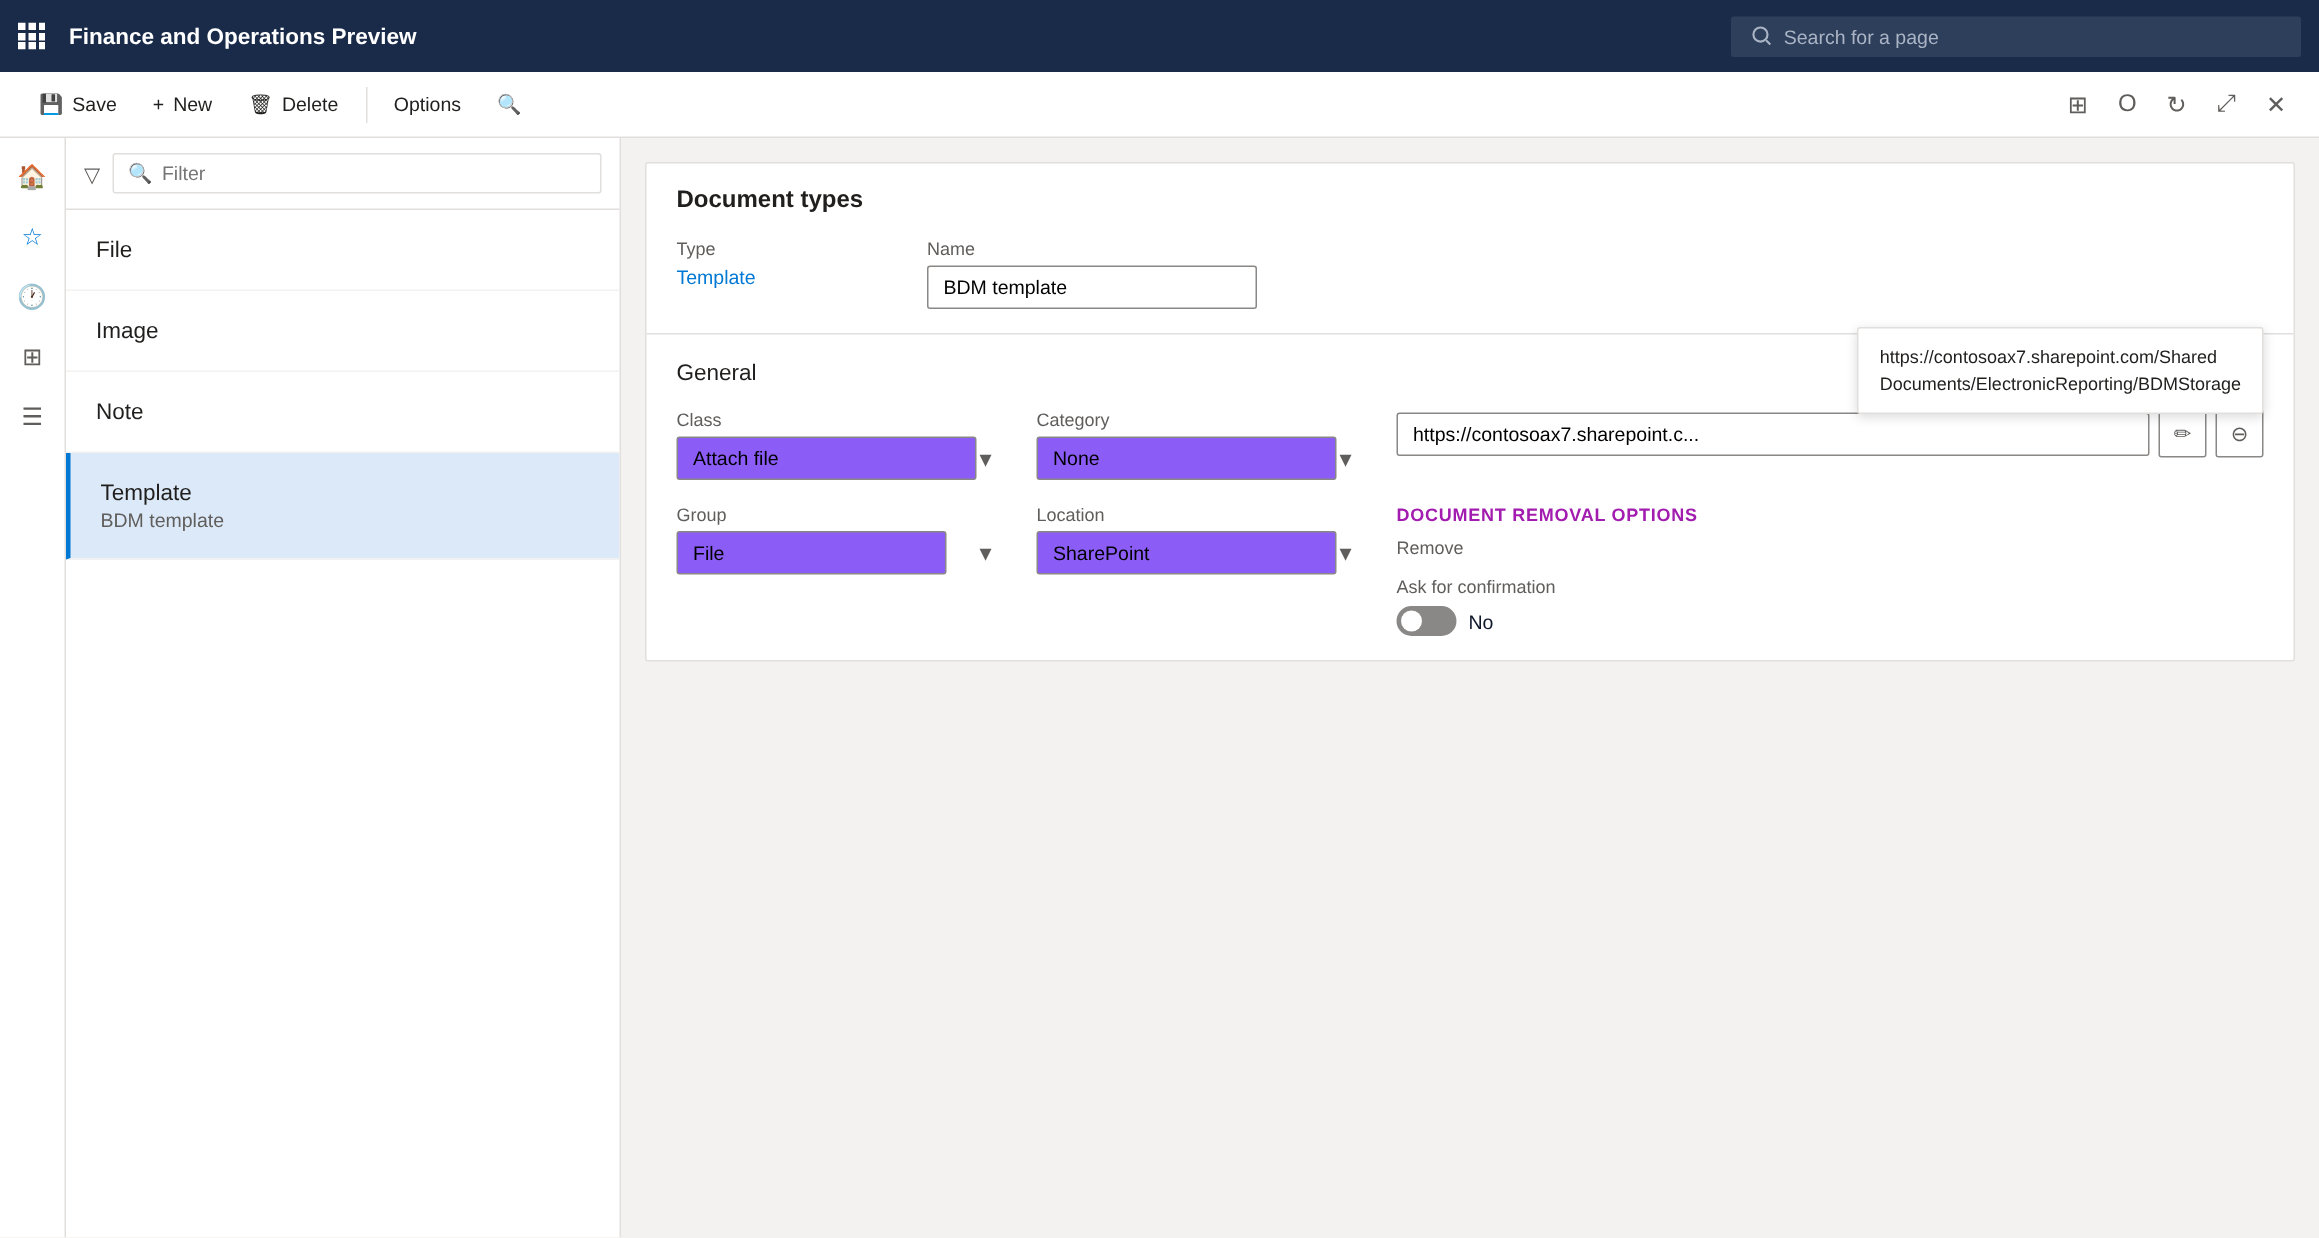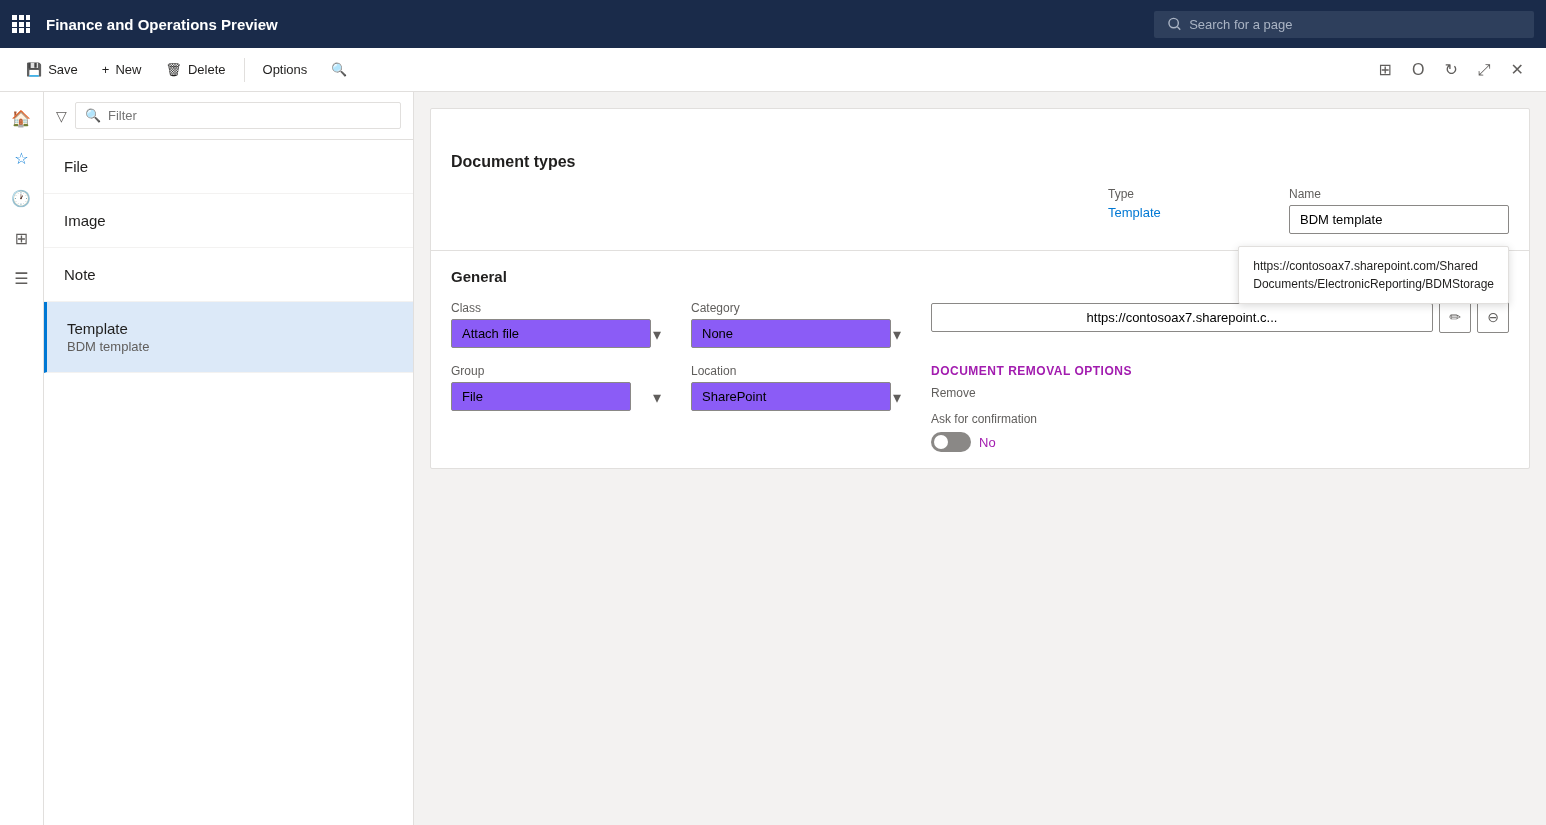--- a/index.html
+++ b/index.html
@@ -89,26 +89,26 @@
     
     .form-row { display: flex; gap: 24px; padding: 16px 20px; flex-wrap: wrap; }
     .form-group { display: flex; flex-direction: column; gap: 4px; min-width: 140px; }
     .form-label { font-size: 12px; color: #605e5c; }
     .form-value { font-size: 13px; color: #0078d4; cursor: pointer; }
     .form-input {
       border: 1px solid #8a8886; padding: 6px 10px; font-size: 13px; border-radius: 2px;
       outline: none; min-width: 200px;
     }
     .general-header { display: flex; justify-content: space-between; align-items: center; margin-bottom: 16px; }
-    .general-title { font-size: 15px; font-weight: 700; color: #201f1e; }
+    .general-title { font-size: 15px; font-weight: 400; color: #201f1e; }
     .sharepoint-url-group { display: flex; flex-direction: column; gap: 4px; }
     .sharepoint-url-row { display: flex; align-items: center; gap: 6px; }
     .sharepoint-input {
       border: 1px solid #8a8886; padding: 6px 10px; font-size: 13px; border-radius: 2px;
-      outline: none; flex: 1; min-width: 0; text-align: center;
+      outline: none; flex: 1; min-width: 0;
     }
     .icon-btn {
       width: 32px; height: 32px; border: 1px solid #8a8886; background: white;
       border-radius: 2px; cursor: pointer; display: flex; align-items: center; justify-content: center; font-size: 14px; color: #605e5c;
     }
 
     
     .tooltip-popup {
       position: absolute; background: white; border: 1px solid #e1dfdd;
       padding: 10px 14px; font-size: 12px; color: #201f1e; border-radius: 2px;
@@ -120,21 +120,21 @@
     
     .toggle-row { display: flex; align-items: center; gap: 8px; }
     .toggle {
       width: 40px; height: 20px; background: #8a8886; border-radius: 10px;
       position: relative; cursor: pointer;
     }
     .toggle-thumb {
       position: absolute; left: 3px; top: 3px; width: 14px; height: 14px;
       background: white; border-radius: 50%;
     }
-    .toggle-label { font-size: 13px; color: #a21caf; }
+    .toggle-label { font-size: 13px; color: #0f172a; }
 
     
     .wide-select-wrapper { position: relative; display: inline-block; width: 100%; }
     .wide-select-wrapper select {
       width: 100%; border: 1px solid #8a8886; padding: 6px 32px 6px 10px;
       font-size: 13px; border-radius: 2px; outline: none; background: white;
       cursor: pointer; appearance: none;
     }
     .wide-select-wrapper::after {
       content: '▾'; position: absolute; right: 10px; top: 50%; transform: translateY(-50%);
@@ -242,22 +242,22 @@
         <div class="list-item-name">Template</div>
         <div class="list-item-sub">BDM template</div>
       </div>
     </div>
   </div>
 
   <div class="detail-panel">
 
     <div class="detail-section">
       <div style="padding: 16px 20px;">
-        <div style="font-size:16px;font-weight:600;color:#201f1e;margin-bottom:16px;margin-top:28px;">Document types</div>
-        <div class="form-row" style="padding:0;gap:41px;justify-content:flex-end;">
+        <div style="font-size:16px;font-weight:600;color:#201f1e;margin-bottom:16px;">Document types</div>
+        <div class="form-row" style="padding:0;gap:27px;">
           <div class="form-group">
             <div class="form-label">Type</div>
             <div class="form-value">Template</div>
           </div>
           <div class="form-group">
             <div class="form-label">Name</div>
             <input type="text" class="form-input" style="width: 220px;" value="BDM template">
           </div>
         </div>
       </div>

